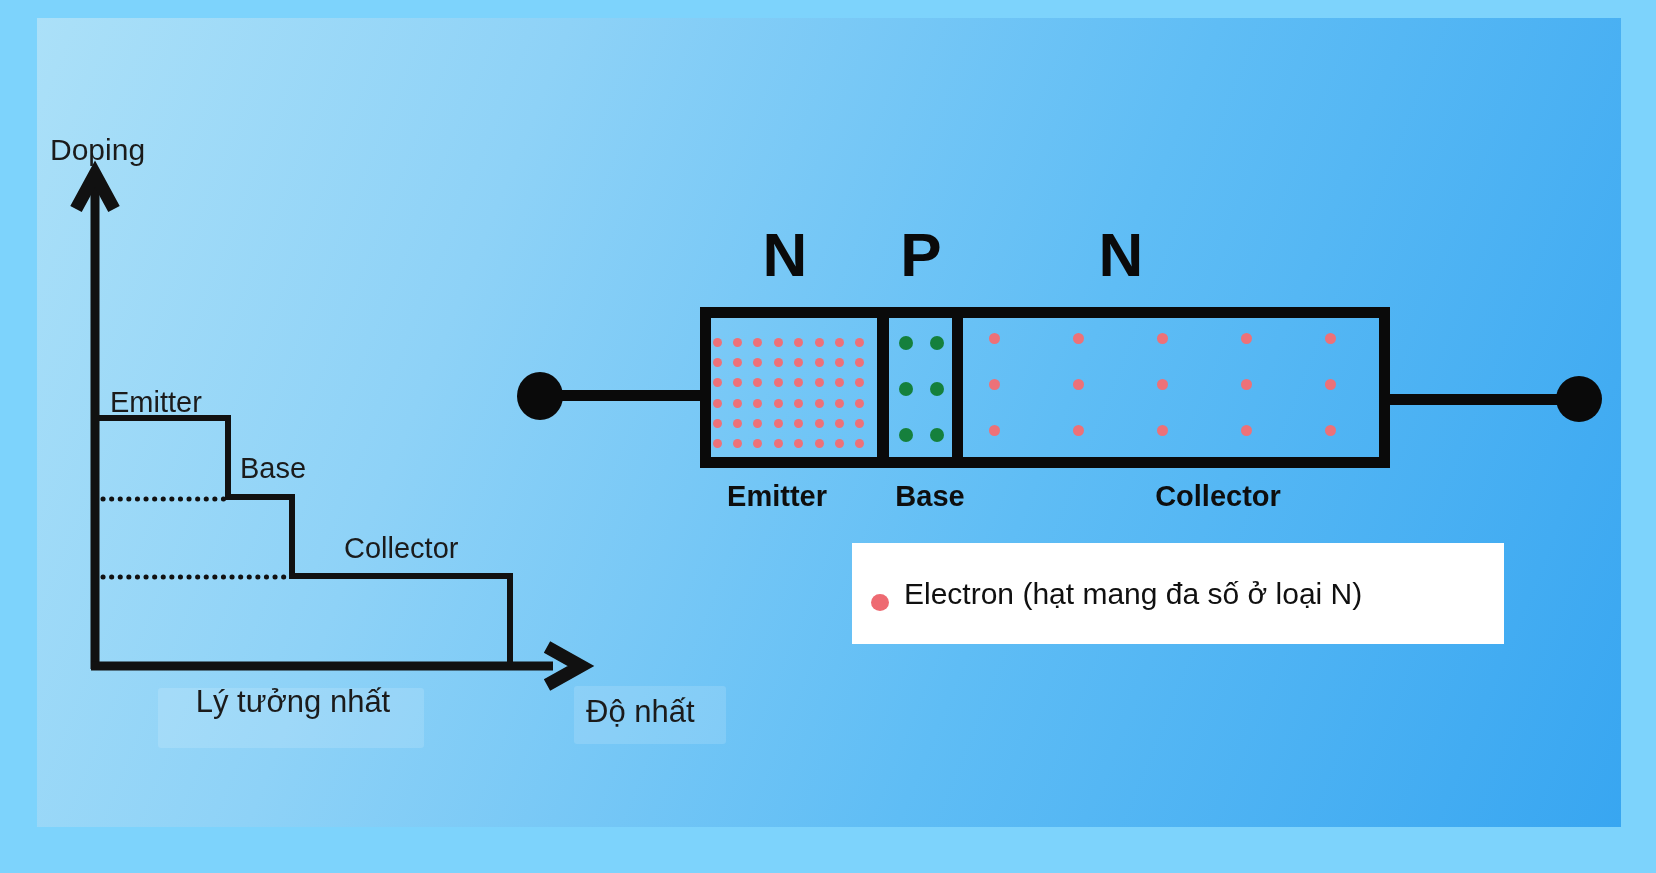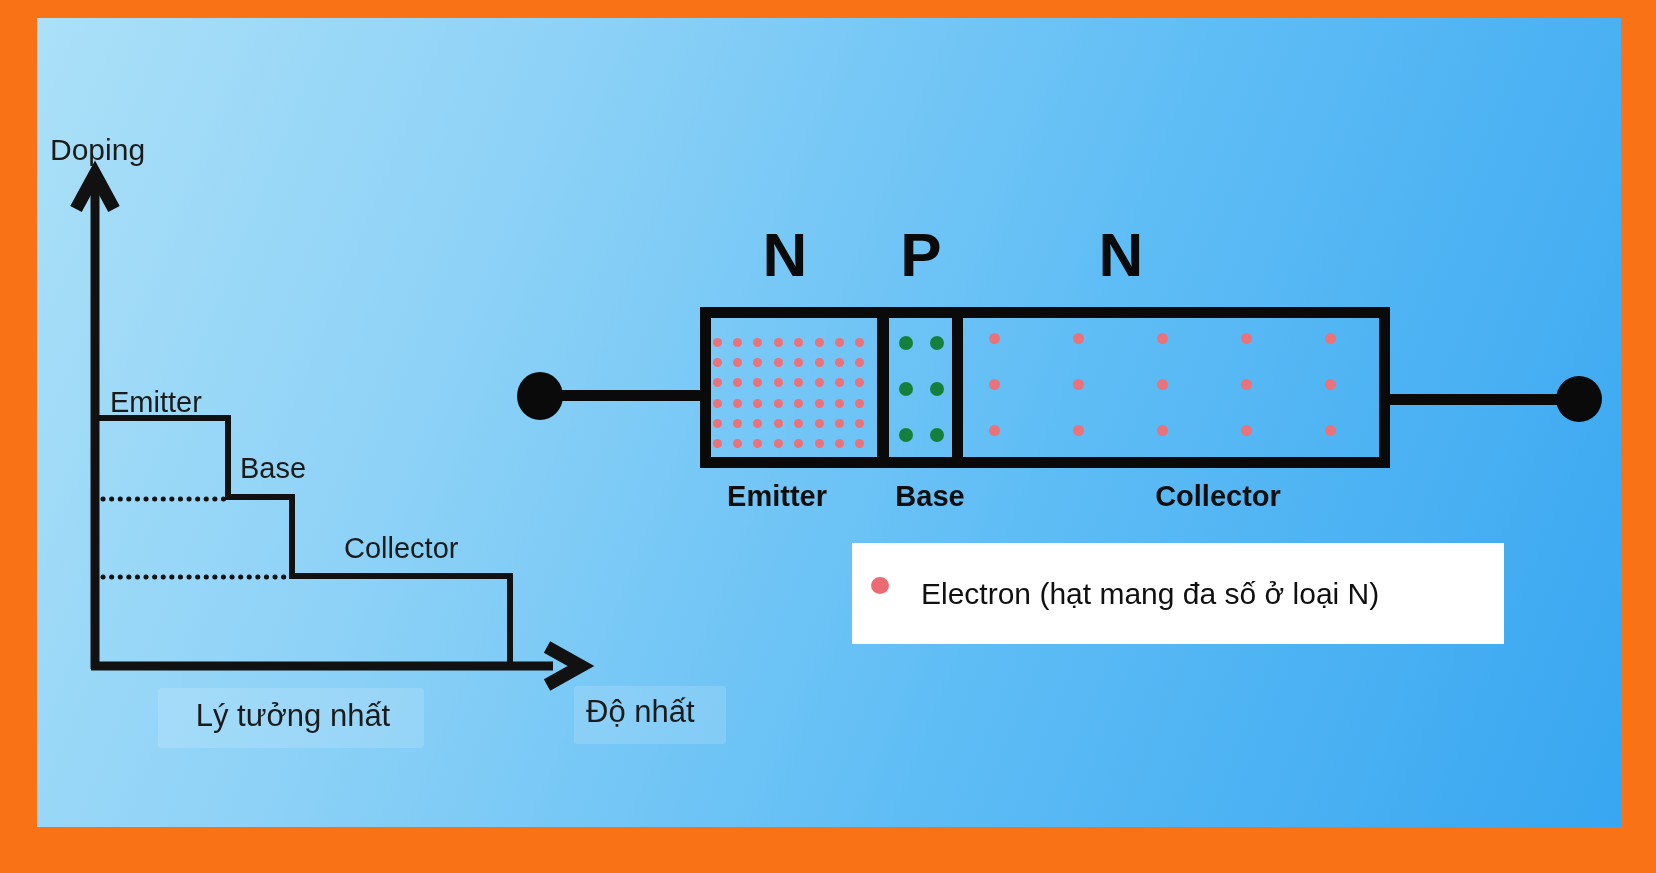--- a/index.html
+++ b/index.html
@@ -1,17 +1,17 @@
 <!DOCTYPE html>
 <html><head>
 <meta charset="utf-8">
 <style>
   html,body{margin:0;padding:0;background:#ffffff;}
   #stage{
-    position:relative;width:1656px;height:873px;background:#f97316;overflow:hidden;
+    position:relative;width:1656px;height:873px;background:#7dd3fc;overflow:hidden;
     font-family:"Liberation Sans","DejaVu Sans",sans-serif;color:#111;
   }
   .abs{position:absolute;}
   
   #panel{
     left:37px;top:18px;width:1584px;height:809px;
     background:linear-gradient(112deg,#abe0f8 0%,#8ed2f7 28%,#5fbdf5 62%,#38a6f1 100%);
   }
   
   #title-strip{
@@ -20,21 +20,21 @@
   }
   #title-strip .title{
     font-size:37px;font-weight:bold;color:#050505;letter-spacing:0px;white-space:nowrap;
   }
   
   .glabel{color:#1b1b1b;font-size:29px;white-space:nowrap;}
   #doping-label{left:50px;top:133px;font-size:30px;}
   #g-emitter{left:110px;top:386px;}
   #g-base{left:240px;top:452px;}
   #g-collector{left:344px;top:532px;}
-  #ly-tuong{left:293px;top:698px;transform:translateX(-50%);font-size:31px;}
+  #ly-tuong{left:293px;top:684px;transform:translateX(-50%);font-size:31px;}
   #do-rong{left:586px;top:694px;font-size:31px;}
   .label-haze{background:rgba(255,255,255,0.14);border-radius:3px;}
   #haze1{left:158px;top:688px;width:266px;height:60px;}
   #haze2{left:574px;top:686px;width:152px;height:58px;}
   
   .ink{background:#0a0a0a;}
   #t-box{left:700px;top:307px;width:690px;height:161px;border:11px solid #0a0a0a;box-sizing:border-box;}
   #t-sep1{left:877px;top:311px;width:12px;height:153px;}
   #t-sep2{left:952px;top:311px;width:11px;height:153px;}
   #l-wire{left:538px;top:390px;width:168px;height:11px;}
@@ -56,21 +56,21 @@
   #dots-2{left:952px;top:315px;width:420px;height:138px;}
   .dotgrid span{border-radius:50%;justify-self:center;align-self:center;}
   #dots-0 span{width:9px;height:9px;}
   #dots-1 span{width:14px;height:14px;}
   #dots-2 span{width:11px;height:11px;}
   
   #legend{
     left:852px;top:543px;width:652px;height:101px;background:#ffffff;
     display:flex;flex-direction:column;justify-content:center;gap:7px;padding-left:19px;box-sizing:border-box;
   }
-  .legend-row{display:flex;align-items:flex-start;gap:32px;}
+  .legend-row{display:flex;align-items:flex-end;gap:15px;}
   .legend-bullet{width:18px;height:17px;border-radius:50%;flex:0 0 auto;}
   .legend-text{font-size:30px;color:#101010;white-space:nowrap;}
   svg{position:absolute;left:0;top:0;pointer-events:none;}
 </style>
 </head>
 <body>
 
 <div id="stage">
 
   <div id="panel" class="abs"></div>

